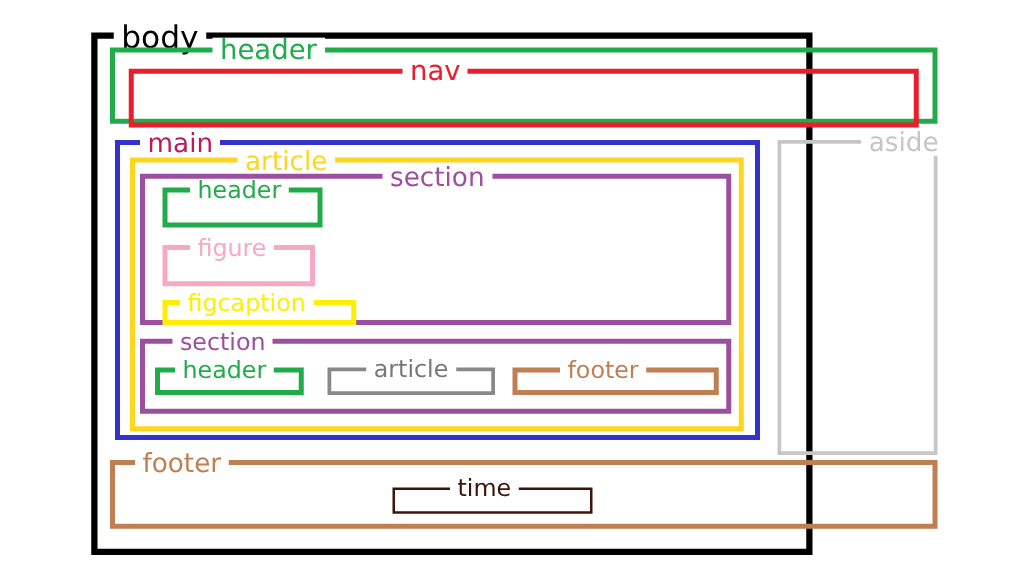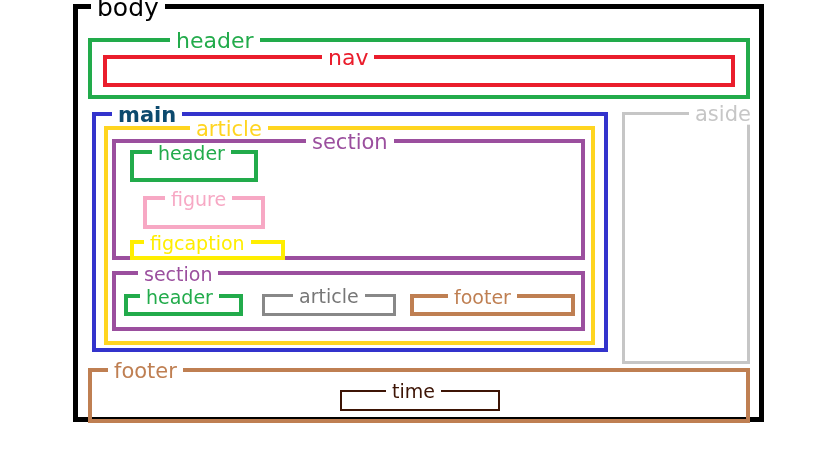--- a/index.html
+++ b/index.html
@@ -28,42 +28,42 @@
     top: 0;
     transform: translateY(-54%);
     background: #ffffff;
     padding: 0 6px;
     white-space: nowrap;
     line-height: 1;
     font-weight: 400;
   }
 
   
-  #body-box      { left: 73px;  top: 4px;  width: 691px; height: 418px; border-width: 5px;   border-color: #000000; }
+  #body-box      { left: 73px;  top: 26px;  width: 577px; height: 418px; border-width: 5px;   border-color: #000000; }
   #body-box > .legend   { left: 13px; color: #000000; font-size: 25px; transform: translateY(-56%); }
 
   #header-box    { left: 88px;  top: 38px;  width: 662px; height: 61px;  border-width: 4px;   border-color: #22ab4b; }
   #header-box > .legend { left: 78px; color: #22ab4b; font-size: 22px; }
 
-  #nav-box       { left: 103px; top: 55px;  width: 632px; height: 32px;  border-width: 4px;   border-color: #ea1d2c; }
+  #nav-box       { left: 103px; top: 55px;  width: 632px; height: 47px;  border-width: 4px;   border-color: #ea1d2c; }
   #nav-box > .legend    { left: 215px; color: #ea1d2c; font-size: 22px; }
 
   #main-box      { left: 92px;  top: 112px; width: 516px; height: 240px; border-width: 4px;   border-color: #3333cc; }
-  #main-box > .legend   { left: 16px; color: #0c4a6e; font-size: 21px; font-weight: bold; }
+  #main-box > .legend   { left: 16px; color: #be185d; font-size: 21px; }
 
   #article-box   { left: 104px; top: 126px; width: 491px; height: 219px; border-width: 4px;   border-color: #ffd520; }
   #article-box > .legend{ left: 82px; color: #ffd520; font-size: 21px; }
 
   #section-box   { left: 112px; top: 139px; width: 473px; height: 121px; border-width: 4px;   border-color: #9b4f9e; }
   #section-box > .legend{ left: 190px; color: #9b4f9e; font-size: 21px; }
 
   #figure-header-box { left: 130px; top: 150px; width: 128px; height: 32px; border-width: 4px; border-color: #22ab4b; }
   #figure-header-box > .legend { left: 18px; color: #22ab4b; font-size: 19px; }
 
-  #figure-box    { left: 130px; top: 196px; width: 122px; height: 33px;  border-width: 4px;   border-color: #f7a8c4; margin-left: 13px; }
+  #figure-box    { left: 130px; top: 196px; width: 122px; height: 33px;  border-width: 4px;   border-color: #f7a8c4; }
   #figure-box > .legend { left: 18px; color: #f7a8c4; font-size: 19px; }
 
   #figcaption-box{ left: 130px; top: 240px; width: 155px; height: 20px;  border-width: 4px;   border-color: #ffee00; }
   #figcaption-box > .legend { left: 10px; color: #ffee00; font-size: 19px; }
 
   #section2-box  { left: 112px; top: 271px; width: 473px; height: 60px;  border-width: 4px;   border-color: #9b4f9e; }
   #section2-box > .legend { left: 22px; color: #9b4f9e; font-size: 19px; }
 
   #s2-header-box { left: 124px; top: 294px; width: 119px; height: 22px;  border-width: 4px;   border-color: #22ab4b; }
   #s2-header-box > .legend { left: 12px; color: #22ab4b; font-size: 19px; }
@@ -73,21 +73,21 @@
 
   #s2-footer-box { left: 410px; top: 294px; width: 165px; height: 22px;  border-width: 4px;   border-color: #bf7f52; }
   #s2-footer-box > .legend { left: 34px; color: #bf7f52; font-size: 19px; }
 
   #aside-box     { left: 622px; top: 112px; width: 128px; height: 252px; border-width: 3px;   border-color: #c6c6c6; }
   #aside-box > .legend  { left: 16px; color: #c6c6c6; font-size: 21px; margin-left: 48px; }
 
   #footer-box    { left: 88px;  top: 368px; width: 662px; height: 55px;  border-width: 4px;   border-color: #bf7f52; }
   #footer-box > .legend { left: 16px; color: #bf7f52; font-size: 21px; }
 
-  #time-box      { left: 340px; top: 390px; width: 160px; height: 21px;  border-width: 2px;   border-color: #3d1405; }
+  #time-box      { left: 314px; top: 390px; width: 160px; height: 21px;  border-width: 2px;   border-color: #3d1405; }
   #time-box > .legend   { left: 44px; color: #3d1405; font-size: 19px; }
 </style>
 </head>
 <body>
 
 <div id="canvas">
 
   <div class="boxel" id="body-box">
     <span class="legend">body</span>
   </div>

